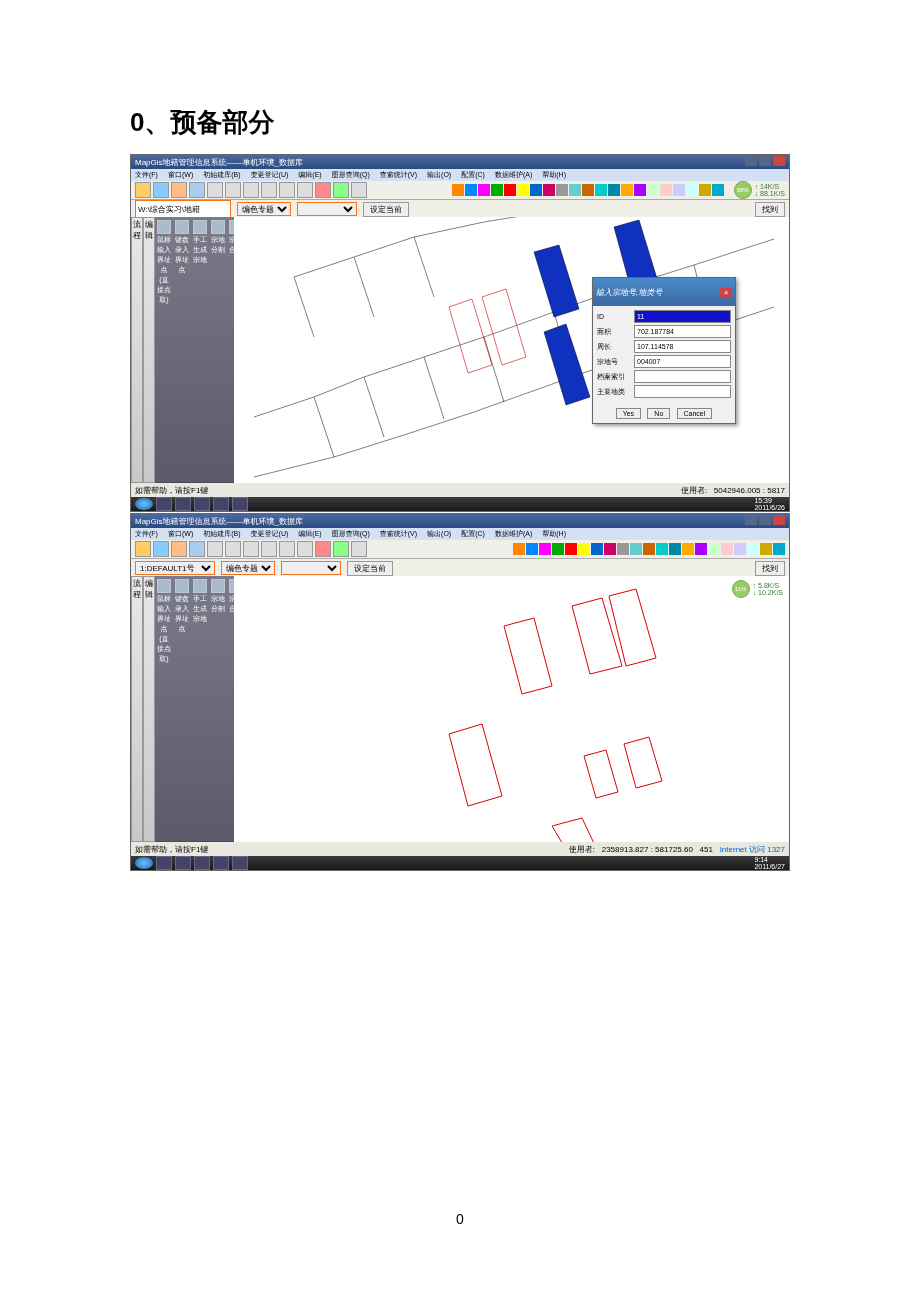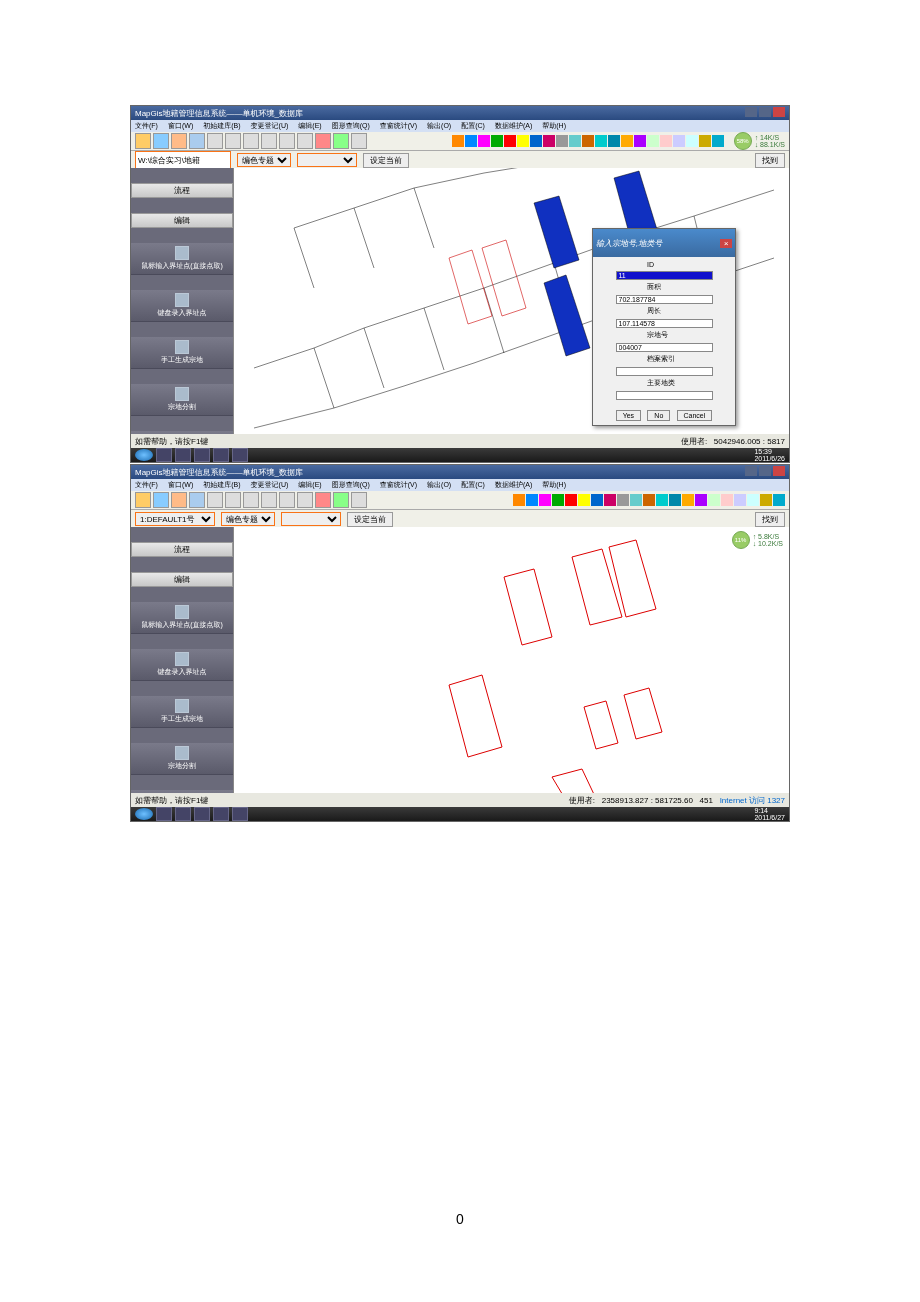--- a/index.html
+++ b/index.html
@@ -14,52 +14,53 @@
   .winbtns span { display:inline-block; width:12px; height:10px; background:#c44; margin-left:2px; }
   .winbtns span:first-child { background:#568; }
   .winbtns span:nth-child(2) { background:#568; }
   .menubar { height:12px; background:#d4e0f4; color:#000; padding:0 4px; display:flex; gap:10px; font-size:7px; align-items:center; }
   .toolbar { height:18px; background:#f0f0e8; border-bottom:1px solid #aaa; display:flex; align-items:center; padding:0 4px; gap:2px; }
   .toolbar span.ico { width:14px; height:14px; display:inline-block; background:#ddd; border:1px solid #999; }
   .pathbar { height:18px; background:#f0f0e8; border-bottom:1px solid #aaa; display:flex; align-items:center; padding:0 4px; gap:6px; color:#000; }
   .pathbar input, .pathbar select { height:14px; font-size:8px; border:1px solid #f97316; }
   .pathbar .gobtn { padding:1px 6px; background:#eee; border:1px solid #999; color:#000; font-size:8px; }
   .body-area { display:flex; position:absolute; top:62px; bottom:28px; left:0; right:0; }
-  .sidebar { width:102px; background:#6a6a7a; border-right:1px solid #888; display:flex; flex-direction:column;gap:15px; }
+  .sidebar { width:102px; background:#6a6a7a; border-right:1px solid #888; display:flex; flex-direction:row; }
   .sidebar-handle { height:8px; background:#d8d8d8; }
   .panel-head { background:linear-gradient(#e8e8e8,#c8c8c8); color:#000; text-align:center; padding:1px; font-size:8px; border:1px solid #999; }
   .flow-item { background:linear-gradient(#7a7a8a,#5a5a6a); color:#fff; text-align:center; padding:3px 2px; border-bottom:1px solid #4a4a5a; font-size:7px; }
   .flow-item .ic { display:block; width:12px; height:12px; margin:0 auto 1px; background:#abc; border:1px solid #fff3; }
   .canvas { flex:1; background:#fff; position:relative; overflow:hidden; }
   .canvas svg { position:absolute; top:0; left:0; }
   .statusbar { position:absolute; bottom:14px; left:0; right:0; height:14px; background:#e8e8e0; color:#000; display:flex; justify-content:space-between; padding:0 4px; font-size:8px; align-items:center; }
   .taskbar { position:absolute; bottom:0; left:0; right:0; height:14px; background:linear-gradient(#3a3a3a,#1a1a1a); display:flex; align-items:center; padding:0 4px; justify-content:space-between; }
   .taskbar .start { width:18px; height:12px; border-radius:50%; background:radial-gradient(#6ec0ff,#1a6ab0); }
   .taskbar .tray { color:#fff; font-size:7px; }
   .taskbar .tbicons { display:flex; gap:3px; }
   .taskbar .tbicons span { width:14px; height:12px; background:#446; border:1px solid #668; }
   .dialog { position:absolute; width:142px; background:#f0f0f0; border:1px solid #666; box-shadow:2px 2px 4px rgba(0,0,0,.4); font-size:8px; color:#000; }
   .dialog .dtitle { height:28px; background:linear-gradient(#4a8acc,#3a6aa0); color:#fff; padding:0 3px; display:flex; justify-content:space-between; align-items:center;font-style:italic; }
   .dialog .dbody { padding:4px; }
-  .dialog .row { display:flex; align-items:center; margin-bottom:2px; gap:3px;flex-direction:column; }
+  .dialog .row { display:flex; align-items:center; margin-bottom:2px; gap:3px; }
   .dialog .row label { width:34px; font-size:7px; }
   .dialog .row input { flex:1; height:11px; border:1px solid #888; font-size:7px; padding:0 2px; }
   .dialog .btns { text-align:center; padding:4px 0; }
   .dialog .btns button { font-size:7px; padding:1px 6px; margin:0 2px; border:1px solid #888; background:#eee; }
   .stamp { position:absolute; right:6px; font-size:7px; color:#3a7a3a; display:flex; align-items:center; gap:3px; }
   .stamp .circle { width:16px; height:16px; border-radius:50%; background:#9c6; border:1px solid #7a5; display:flex; align-items:center; justify-content:center; font-size:6px; color:#fff; }
   .pagenum { position:absolute; bottom:75px; width:100%; text-align:center; font-size:14px; }
   .toolcolor { display:flex; gap:1px; }
   .toolcolor i { width:12px; height:12px; display:inline-block; }
 </style>
 </head>
 <body>
 
 <div class="page">
   <div class="content">
+    <div class="h0">0、预备部分</div>
 
     <div class="screenshot sc1">
       <div class="titlebar">
         <span>MapGis地籍管理信息系统——单机环境_数据库</span>
         <span class="winbtns"><span></span><span></span><span></span></span>
       </div>
       <div class="menubar">
         <span>文件(F)</span>
           <span>窗口(W)</span>
           <span>初始建库(B)</span>

